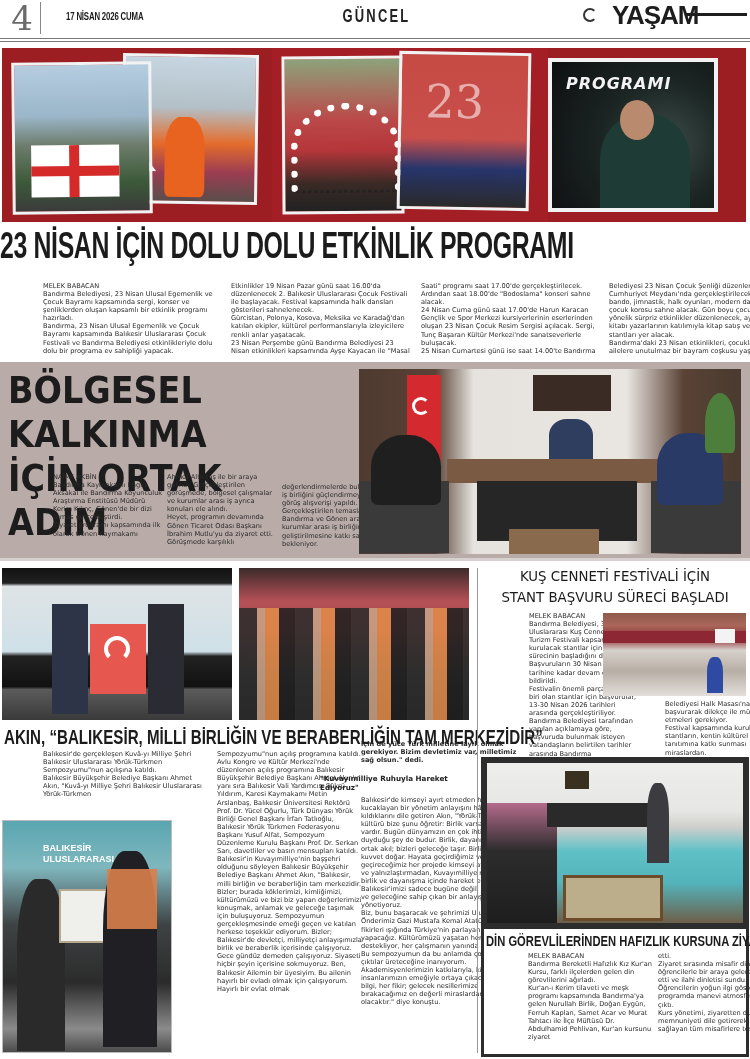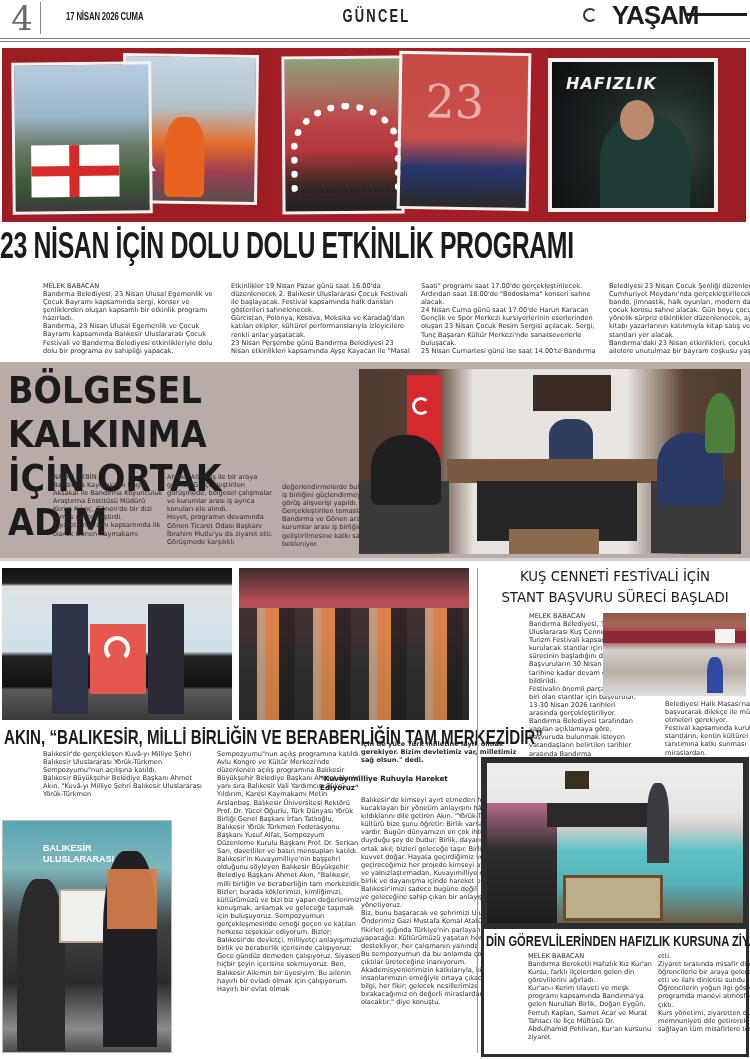--- a/index.html
+++ b/index.html
@@ -93,21 +93,21 @@
 
   <div class="abs" style="left:270px; top:0; width:276px; height:174px; background:#a31f25;"></div>
   <div class="abs photo ph-kids1" style="left:280px; top:8px; width:122px; height:158px; transform:rotate(-0.4deg);">
     <div class="abs" style="left:6px; top:44px; width:110px; height:90px; border:7px solid #ffffff; border-bottom:none; border-radius:50% 50% 0 0; border-style:dotted;"></div>
   </div>
   <div class="abs photo ph-kids2" style="left:396px; top:4px; width:132px; height:158px; transform:rotate(1deg);">
     <div class="abs" style="left:24px; top:20px; font-family:'DejaVu Serif',serif; font-size:46px; color:rgba(255,255,255,0.55);">23</div>
   </div>
 
   <div class="abs photo ph-concert" style="left:546px; top:10px; width:170px; height:154px; border-width:4px;">
-    <div class="abs bodoslama-text" style="left:14px; top:12px;">HAFIZLIK</div>
+    <div class="abs bodoslama-text" style="left:14px; top:12px;">PROGRAMI</div>
     <div class="abs" style="left:48px; top:52px; width:90px; height:100px; background:#1f3b36; border-radius:45% 45% 0 0;"></div>
     <div class="abs" style="left:68px; top:38px; width:34px; height:40px; background:#b98a6e; border-radius:50%;"></div>
   </div>
 </div>
 
 <div class="abs headline-1">23 NİSAN İÇİN DOLU DOLU ETKİNLİK PROGRAMI</div>
 <div class="abs body-text byline" style="left:2px; top:282px; width:180px;">MELEK BABACAN</div>
 <div class="abs body-text" style="left:2px; top:290px; width:180px;">Bandırma Belediyesi, 23 Nisan Ulusal Egemenlik ve Çocuk Bayramı kapsamında sergi, konser ve şenliklerden oluşan kapsamlı bir etkinlik programı hazırladı.
 Bandırma, 23 Nisan Ulusal Egemenlik ve Çocuk Bayramı kapsamında Balıkesir Uluslararası Çocuk Festivali ve Bandırma Belediyesi etkinlikleriyle dolu dolu bir programa ev sahipliği yapacak.</div>
 <div class="abs body-text" style="left:190px; top:282px; width:180px;">Etkinlikler 19 Nisan Pazar günü saat 16.00'da düzenlenecek 2. Balıkesir Uluslararası Çocuk Festivali ile başlayacak. Festival kapsamında halk dansları gösterileri sahnelenecek.

